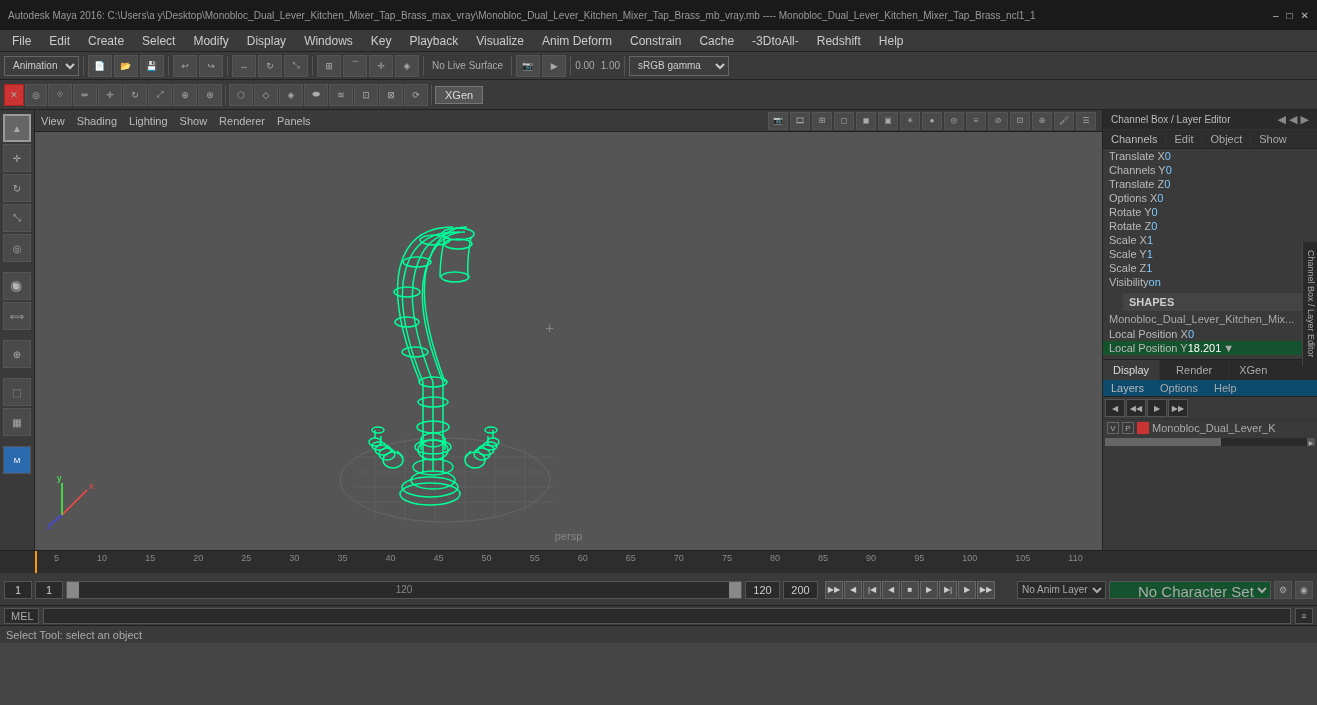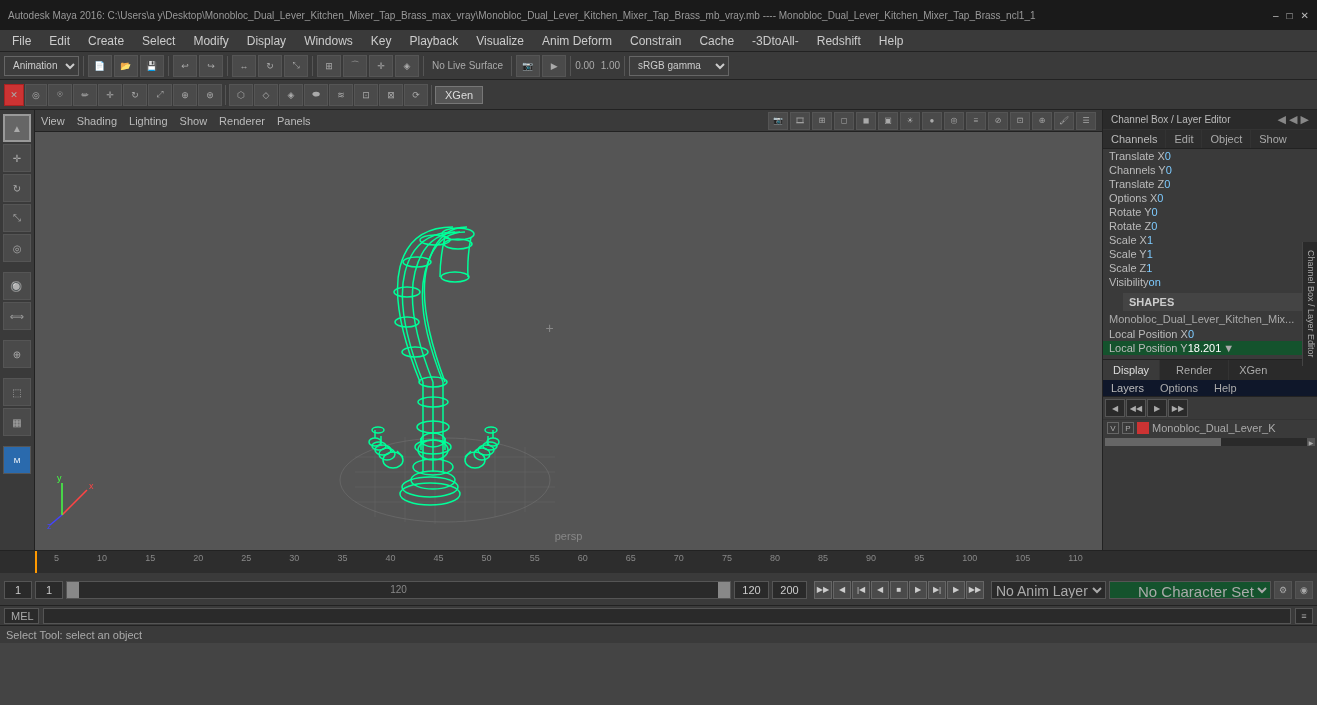--- a/index.html
+++ b/index.html
@@ -385,21 +385,21 @@
       <span style="color:#aaa;margin-left:2px;cursor:pointer;">▼</span>
     </div>
 
     <div style="border-top:1px solid #222;margin-top:4px;">
       <div style="display:flex;background:#2a2a2a;">
         <span style="padding:4px 10px;font-size:11px;cursor:pointer;color:#ddd;background:#3a3a3a;border-right:1px solid #333;">Display</span>
         <span style="padding:4px 16px;font-size:11px;cursor:pointer;color:#aaa;border-right:1px solid #333;">Render</span>
         <span style="padding:4px 10px;font-size:11px;cursor:pointer;color:#aaa;">XGen</span>
       </div>
 
-      <div style="display:flex;background:#0f172a;border-bottom:1px solid #222;">
+      <div style="display:flex;background:#0c4a6e;border-bottom:1px solid #222;">
         <span style="padding:2px 8px;font-size:11px;cursor:pointer;color:#bbb;">Layers</span>
         <span style="padding:2px 8px;font-size:11px;cursor:pointer;color:#aaa;">Options</span>
         <span style="padding:2px 8px;font-size:11px;cursor:pointer;color:#aaa;">Help</span>
       </div>
 
       <div style="display:flex;gap:1px;padding:2px;background:#3a3a3a;border-bottom:1px solid #333;">
         <div class="vp-icon" style="background:#2a2a2a;border:1px solid #555;color:#aaa;">◀</div>
         <div class="vp-icon" style="background:#2a2a2a;border:1px solid #555;color:#aaa;">◀◀</div>
         <div class="vp-icon" style="background:#2a2a2a;border:1px solid #555;color:#aaa;">▶</div>
         <div class="vp-icon" style="background:#2a2a2a;border:1px solid #555;color:#aaa;">▶▶</div>
@@ -477,21 +477,21 @@
       <button style="background:#4a4a4a;border:1px solid #666;color:#ccc;width:18px;height:18px;cursor:pointer;font-size:8px;padding:0;">◀</button>
       <button style="background:#4a4a4a;border:1px solid #666;color:#ccc;width:18px;height:18px;cursor:pointer;font-size:8px;padding:0;">|◀</button>
       <button style="background:#4a4a4a;border:1px solid #666;color:#ccc;width:18px;height:18px;cursor:pointer;font-size:8px;padding:0;">◀</button>
       <button style="background:#4a4a4a;border:1px solid #666;color:#ccc;width:18px;height:18px;cursor:pointer;font-size:8px;padding:0;">■</button>
       <button style="background:#4a4a4a;border:1px solid #666;color:#ccc;width:18px;height:18px;cursor:pointer;font-size:8px;padding:0;">▶</button>
       <button style="background:#4a4a4a;border:1px solid #666;color:#ccc;width:18px;height:18px;cursor:pointer;font-size:8px;padding:0;">▶|</button>
       <button style="background:#4a4a4a;border:1px solid #666;color:#ccc;width:18px;height:18px;cursor:pointer;font-size:8px;padding:0;">▶</button>
       <button style="background:#4a4a4a;border:1px solid #666;color:#ccc;width:18px;height:18px;cursor:pointer;font-size:8px;padding:0;">▶▶</button>
     </div>
 
-    <select style="background:#2a2a2a;border:1px solid #555;color:#aaa;font-size:14px;height:18px;margin-left:4px;">
+    <select style="background:#2a2a2a;border:1px solid #555;color:#aaa;font-size:10px;height:18px;margin-left:19px;">
       <option>No Anim Layer</option>
     </select>
 
     <select style="background:#14532d;border:1px solid #555;color:#aaa;font-size:15px;height:18px;padding-left:24px;">
       <option>No Character Set</option>
     </select>
 
     <div class="vp-icon" style="width:18px;height:18px;background:#4a4a4a;border:1px solid #555;cursor:pointer;font-size:9px;display:flex;align-items:center;justify-content:center;">⚙</div>
     <div class="vp-icon" style="width:18px;height:18px;background:#4a4a4a;border:1px solid #555;cursor:pointer;font-size:9px;display:flex;align-items:center;justify-content:center;">◉</div>
   </div>

